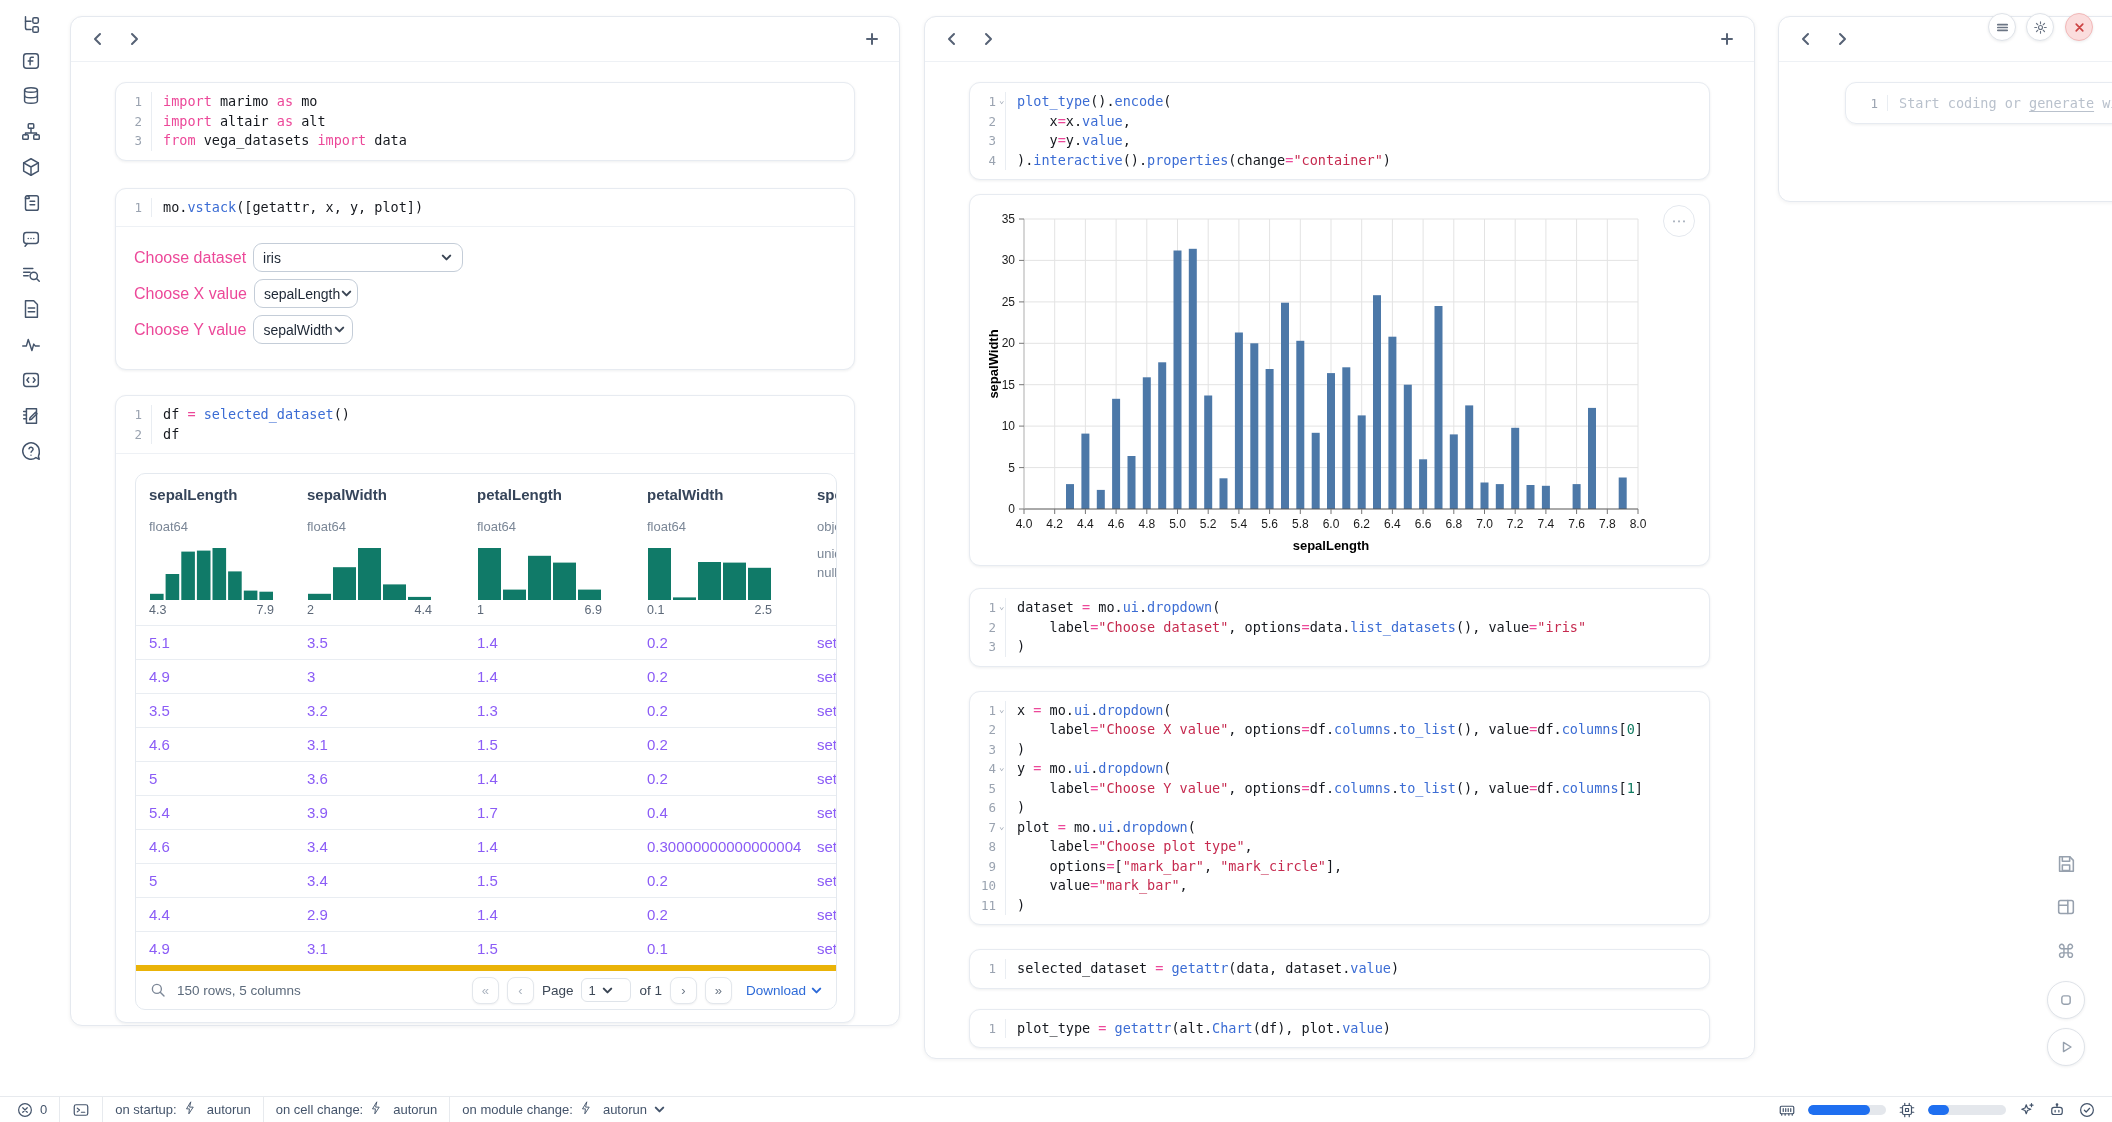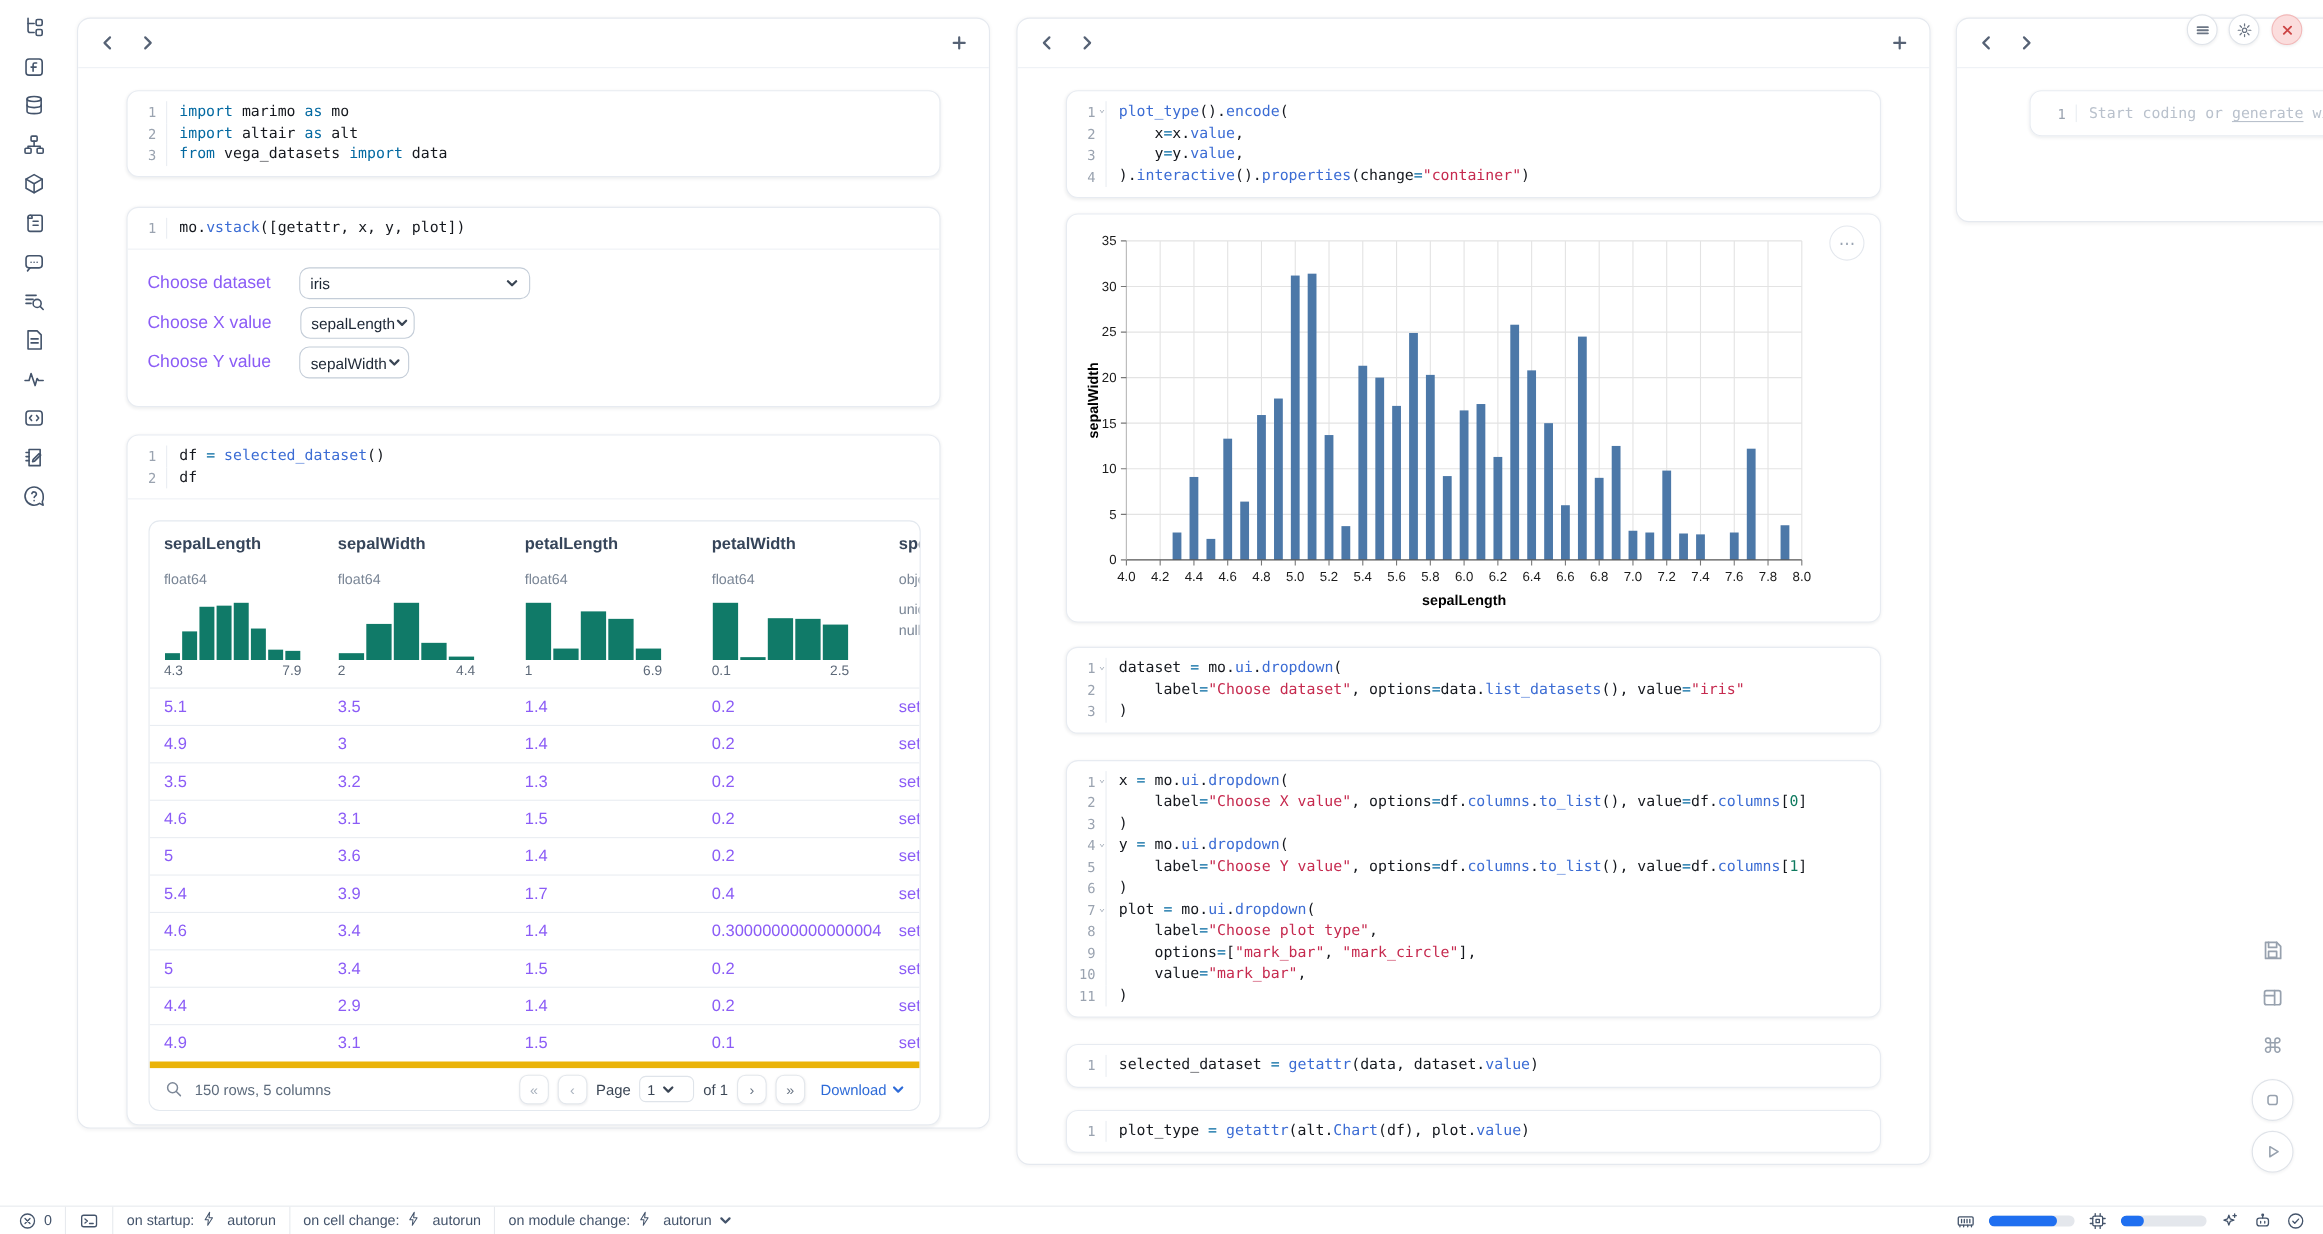--- a/index.html
+++ b/index.html
@@ -23,26 +23,26 @@
   .hicon svg{width:14px;height:14px;stroke:currentColor;fill:none;stroke-width:2;stroke-linecap:round;stroke-linejoin:round}
   .phead .plus{margin-left:auto}
   .pbody{padding:20px 44px 0 44px}
   
   .cell{background:#fff;border:1px solid #e7ebf1;border-radius:11px;box-shadow:0 1px 3px rgba(16,24,40,.07);overflow:hidden}
   .code{padding:9px 0;font-family:"DejaVu Sans Mono",monospace;font-size:13.5px;line-height:19.5px}
   .cl{display:flex;position:relative;white-space:pre}
   .gut{width:26px;flex:0 0 26px;text-align:right;color:#9aa3b0;font-size:12.5px;user-select:none}
   .fold{position:absolute;left:29px;top:-1px;font-size:9px;color:#99a3b1}
   .src{border-left:1px solid #e9edf2;margin-left:9px;padding-left:11px;color:#15181e}
-  .tk-d{color:#15181e}.tk-k{color:#0369a1}.tk-f{color:#3b6cd4}.tk-s{color:#c62a4f}.tk-n{color:#0e7a5f}
+  .tk-d{color:#15181e}.tk-k{color:#ec4899}.tk-f{color:#3b6cd4}.tk-s{color:#c62a4f}.tk-n{color:#0e7a5f}
   .outsep{border-top:1px solid #eef1f5}
   
   #dropdown-output{padding:16px 18px 18px 18px}
   .dd-row{display:flex;align-items:center;height:29px;margin-bottom:7px}
-  .dd-label{font-size:16px;color:#8b5cf6;margin-right:26px}
+  .dd-label{font-size:16px;color:#ec4899;margin-right:7px}
   .dd-select{height:29px;border:1px solid #c4cdd8;border-radius:9px;background:#fff;display:flex;align-items:center;justify-content:space-between;padding:0 9px;box-sizing:border-box;font-size:14px;color:#1d2735;cursor:pointer}
   .dd-chev{width:13px;height:13px;color:#3a4554}
   .dd-chev svg{width:13px;height:13px;stroke:currentColor;fill:none;stroke-width:2.2;stroke-linecap:round;stroke-linejoin:round}
   
   .dftable{margin:19px 17px 12px 19px;border:1px solid #e4e9ef;border-radius:10px;overflow:hidden}
   #tbl-head{display:grid;grid-template-columns:158px 170px 170px 170px 1fr;overflow:hidden}
   .th{padding:12px 0 8px 13px;overflow:hidden}
   .cname{font-size:15px;font-weight:bold;color:#36455a;white-space:nowrap}
   .ctype{font-size:13px;color:#7a8696;margin-top:16px;white-space:nowrap}
   .hist{margin-top:10px}

